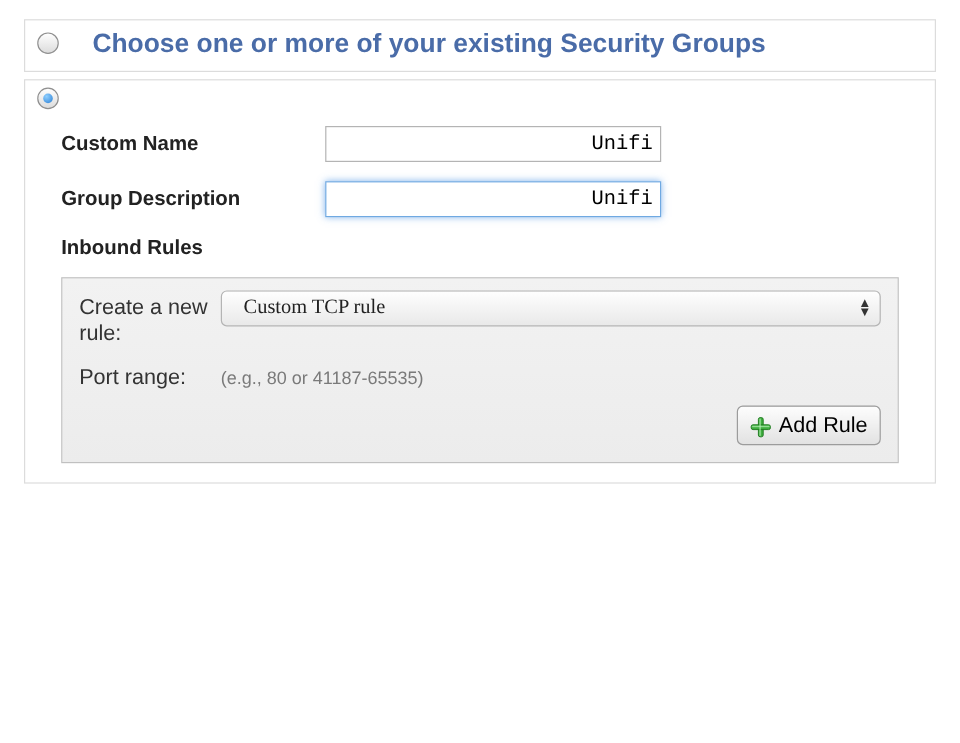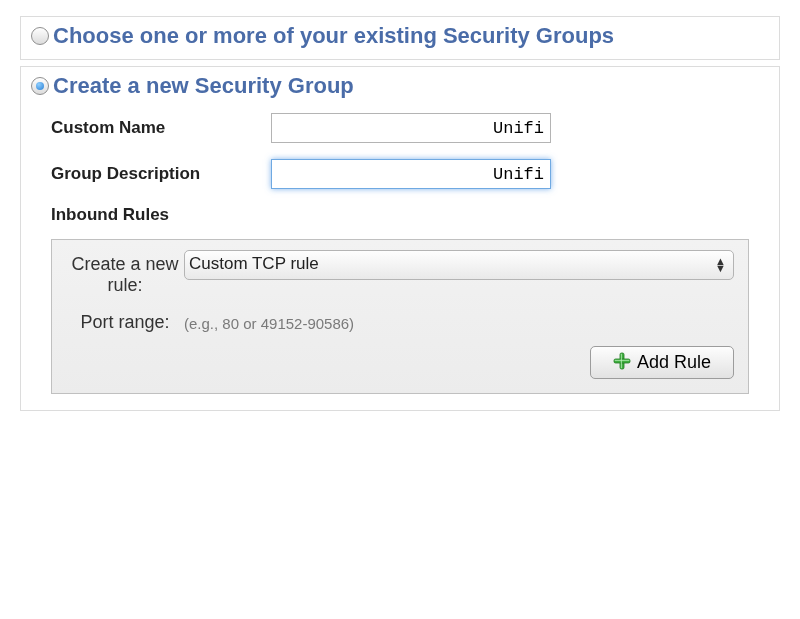--- a/index.html
+++ b/index.html
@@ -13,21 +13,21 @@
     width: 800px;
   }
   .section {
     border: 1px solid #dcdcdc;
     margin-bottom: 6px;
     padding: 6px 10px 10px 10px;
   }
   .section-header {
     display: flex;
     align-items: center;
-    gap: 4px;
+    gap: 28px;
   }
   .radio {
     width: 18px;
     height: 18px;
     border-radius: 50%;
     border: 1px solid #8f8f8f;
     background: linear-gradient(#fefefe, #dcdcdc);
     position: relative;
     flex-shrink: 0;
   }
@@ -89,34 +89,33 @@
     display: flex;
     align-items: flex-start;
     margin-bottom: 12px;
   }
   .rule-label {
     width: 118px;
     font-size: 18px;
     color: #333;
     flex-shrink: 0;
     padding-top: 4px;
-    text-align: center;
   }
   .rule-field-col {
     flex: 1;
   }
   .select-box {
     width: 100%;
     height: 30px;
-    font-family: Liberation Sans, sans-serif;
+    font-family: Liberation Serif, serif;
     font-size: 17px;
     border: 1px solid #b4b4b4;
     border-radius: 5px;
     background: linear-gradient(#fefefe, #e9e9e9);
-    padding: 3px 28px 3px 4px;
+    padding: 3px 28px 3px 18px;
     position: relative;
   }
   .select-wrap {
     position: relative;
     width: 100%;
   }
   .select-arrows {
     position: absolute;
     right: 8px;
     top: 50%;
@@ -142,25 +141,25 @@
     margin-top: 6px;
     line-height: 1.35;
   }
   .button-row {
     display: flex;
     justify-content: flex-end;
     margin-top: 8px;
   }
   .add-btn {
     display: inline-flex;
-    align-items: flex-start;
+    align-items: flex-end;
     gap: 6px;
     font-family: inherit;
     font-size: 18px;
-    padding: 5px 22px;
+    padding: 5px 10px;
     border: 1px solid #9c9c9c;
     border-radius: 5px;
     background: linear-gradient(#fdfdfd, #e2e2e2);
     cursor: pointer;
   }
   .plus-icon {
     width: 18px;
     height: 18px;
   }
 </style>
@@ -170,21 +169,20 @@
 <div class="section">
   <div class="section-header">
     <div class="radio"></div>
     <div class="section-title">Choose one or more of your existing Security Groups</div>
   </div>
 </div>
 
 <div class="section">
   <div class="section-header">
     <div class="radio selected"></div>
-    <div class="section-title">Create a new Security Group</div>
   </div>
 
   <div class="form-area">
     <div class="form-row">
       <div class="form-label">Custom Name</div>
       <input type="text" class="text-input" value="Unifi" style="">
     </div>
 
     <div class="form-row">
       <div class="form-label">Group Description</div>
@@ -201,21 +199,21 @@
           <div class="select-wrap">
             <div class="select-box">Custom TCP rule</div>
             <div class="select-arrows">▲<br>▼</div>
           </div>
         </div>
       </div>
 
       <div class="rule-row">
         <div class="rule-label">Port range:</div>
         <div class="rule-field-col">
-          <div class="hint">(e.g., 80 or 49152-90586)</div>
+          <div class="hint">(e.g., 80 or 41187-65535)</div>
         </div>
       </div>
 
 
       <div class="button-row">
         <button class="add-btn">
           <svg class="plus-icon" viewBox="0 0 18 18">
             <rect x="7" y="1" width="4" height="16" rx="1.5" fill="#3fae3f" stroke="#1f7a1f" stroke-width="0.8"></rect>
             <rect x="1" y="7" width="16" height="4" rx="1.5" fill="#3fae3f" stroke="#1f7a1f" stroke-width="0.8"></rect>
             <rect x="7.8" y="1.8" width="1.2" height="14.4" fill="#b8f0b8" opacity="0.7"></rect>

